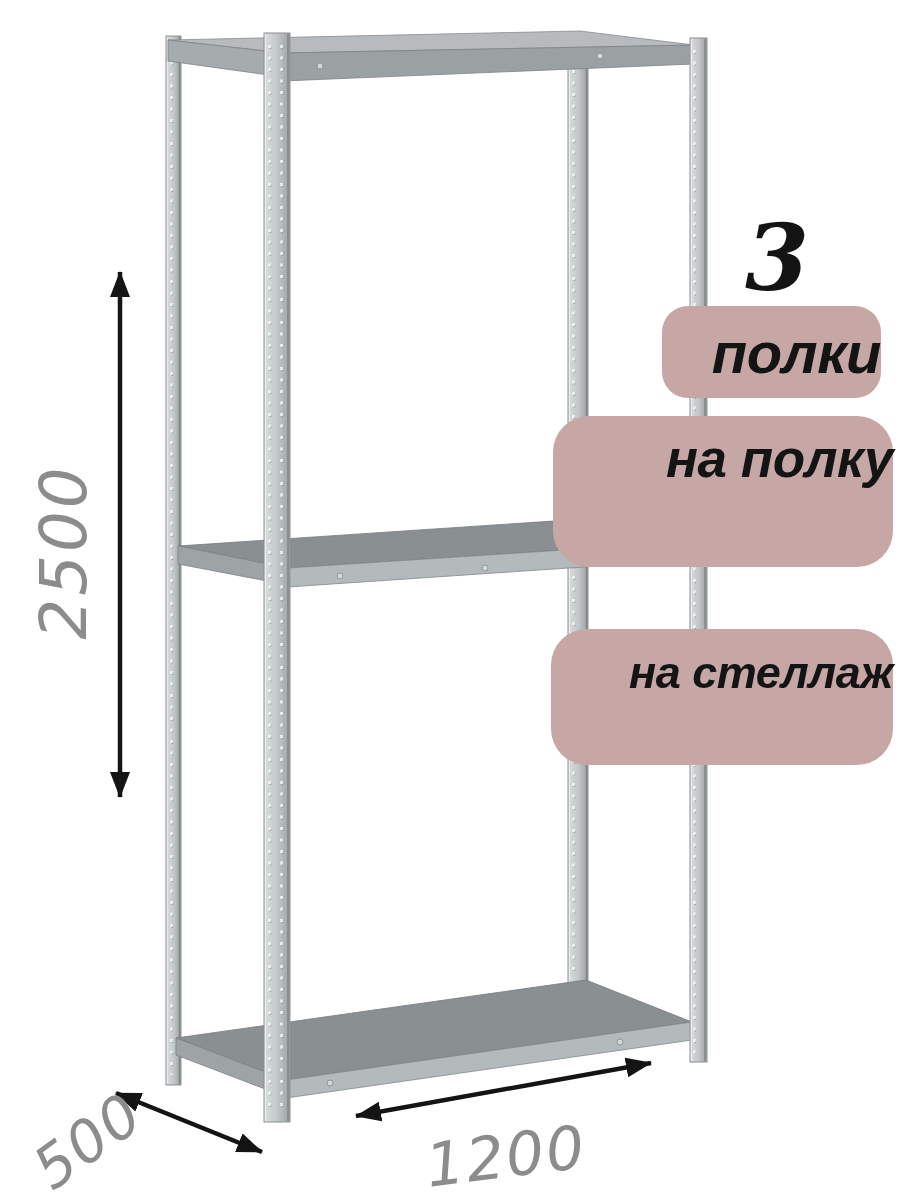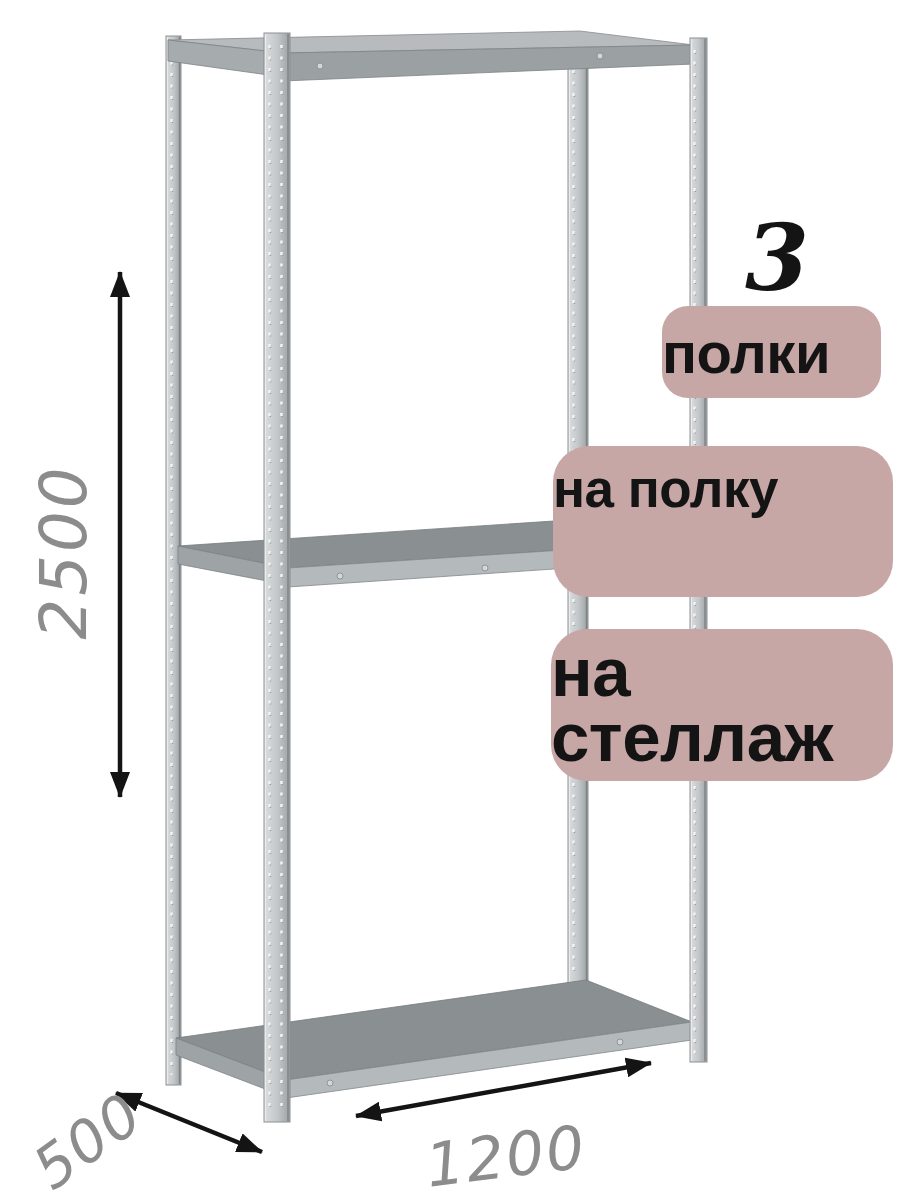--- a/index.html
+++ b/index.html
@@ -29,28 +29,28 @@
   .count {
     position:absolute; left:722px; top:210px; width:110px;
     text-align:center; color:var(--badge-text,#141414);
     font-family:"DejaVu Serif", serif; font-style:italic; font-weight:700;
     font-size:92px; line-height:96px;
   }
   .badge {
     position:absolute; box-sizing:border-box;
     background:var(--badge-bg,#c7a7a6); color:var(--badge-text,#141414);
     font-family:"Liberation Sans", sans-serif; font-weight:700;
-    text-align:left; letter-spacing:-0.5px;
+    text-align:right; letter-spacing:-0.5px;font-style:italic;
   }
   .badge-shelves { left:662px; top:306px; width:219px; height:92px; border-radius:26px;
                    font-size:58px; line-height:94px; }
-  .badge-shelf-load { left:553px; top:446px; width:340px; height:151px; border-radius:36px;
+  .badge-shelf-load { left:553px; top:416px; width:340px; height:151px; border-radius:36px;
                       font-size:53px; line-height:65px; padding-top:10px; }
-  .badge-rack-load  { left:551px; top:629px; width:342px; height:152px; border-radius:36px;
-                      font-size:69px; line-height:65px; padding-top:11px; }
+  .badge-rack-load  { left:551px; top:629px; width:342px; height:136px; border-radius:36px;
+                      font-size:45px; line-height:65px; padding-top:11px; }
   .dim {
     position:absolute; color:var(--dimension-text,#8c8c8c);
     font-family:"DejaVu Sans", sans-serif; font-style:italic;
     white-space:nowrap;
   }
   .dim-height { left:64px;  top:552px;  font-size:64px; letter-spacing:3px;
                 transform:translate(-50%,-50%) rotate(-90deg); }
   .dim-depth  { left:88px;  top:1141px; font-size:58px; letter-spacing:2px;
                 transform:translate(-50%,-50%) rotate(-36deg); }
   .dim-width  { left:506px; top:1156px; font-size:60px; letter-spacing:2px;

